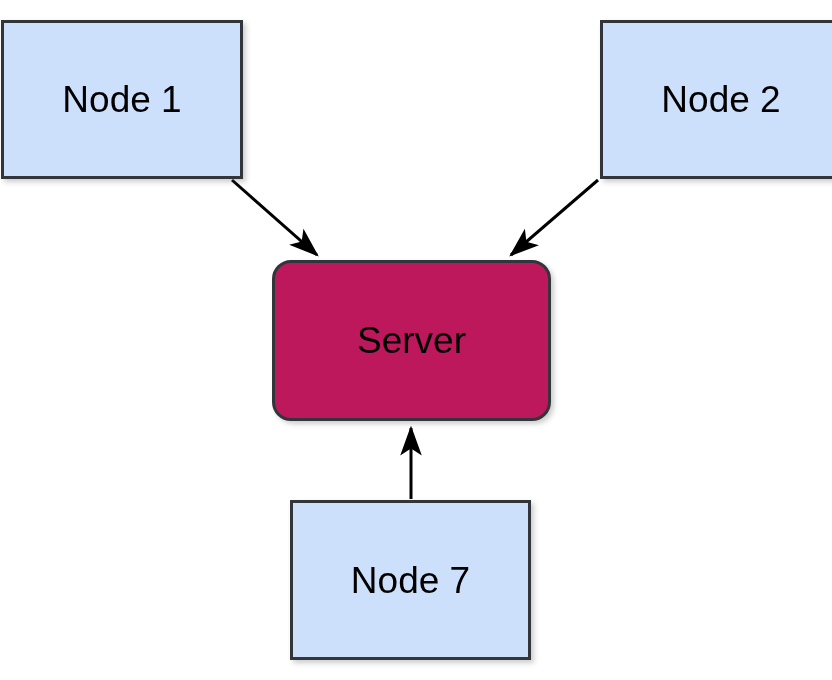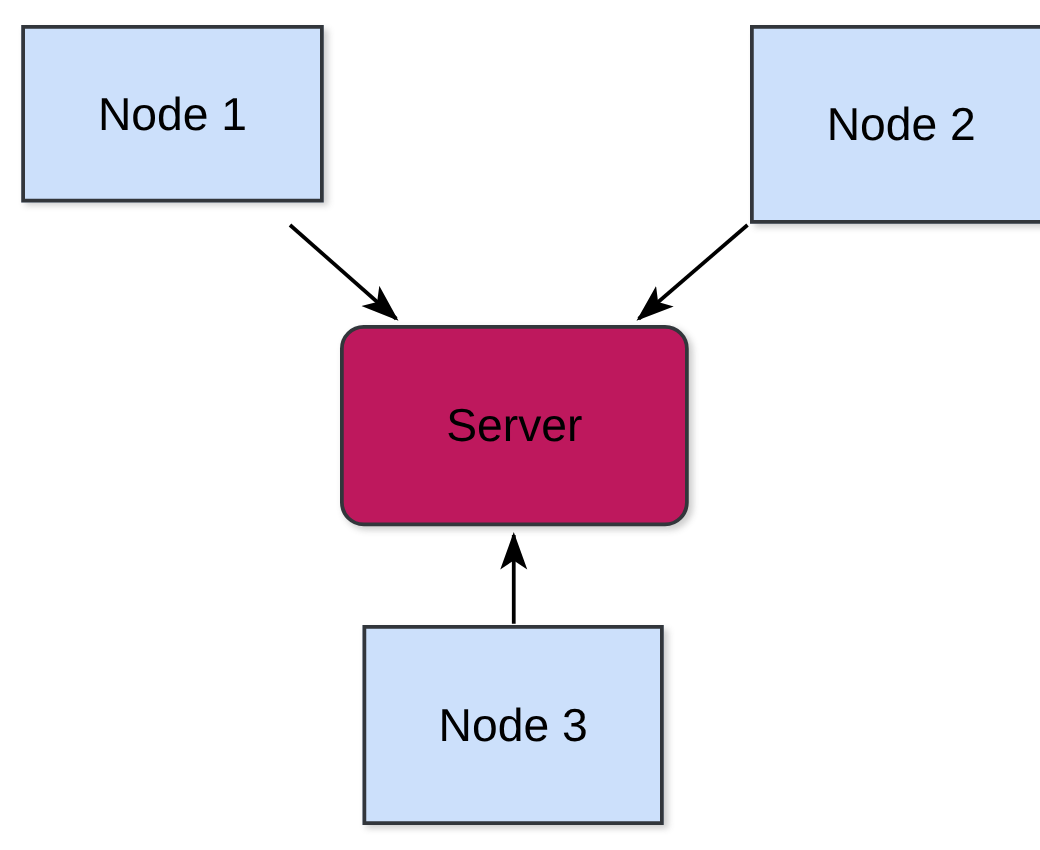--- a/index.html
+++ b/index.html
@@ -43,21 +43,21 @@
     text-align: center;
   }
   .node-client {
     background: #cce0fb;
     border-radius: 0px;
   }
   .node-service {
     background: #be185d;
     border-radius: 19px;
   }
-  #node-1  { left: 17px;  top: 20px;  width: 242px; height: 142px; }
+  #node-1  { left: 1px;  top: 20px;  width: 242px; height: 159px; }
   #node-2  { left: 600px; top: 20px;  width: 242px; height: 159px; }
   #node-server { left: 272px; top: 260px; width: 279px; height: 161px; }
   #node-3  { left: 290px; top: 500px; width: 241px; height: 160px; }
 </style>
 </head>
 <body>
 
 <div id="diagram-canvas">
 
   <svg id="edge-layer" viewBox="0 0 832 680" xmlns="http://www.w3.org/2000/svg">
@@ -80,16 +80,16 @@
 
   <div class="node node-client" id="node-2">
     <span class="node-label">Node 2</span>
   </div>
 
   <div class="node node-service" id="node-server">
     <span class="node-label">Server</span>
   </div>
 
   <div class="node node-client" id="node-3">
-    <span class="node-label">Node 3</span>
+    <span class="node-label">Node 7</span>
   </div>
 
 </div>
 
 </body></html>

